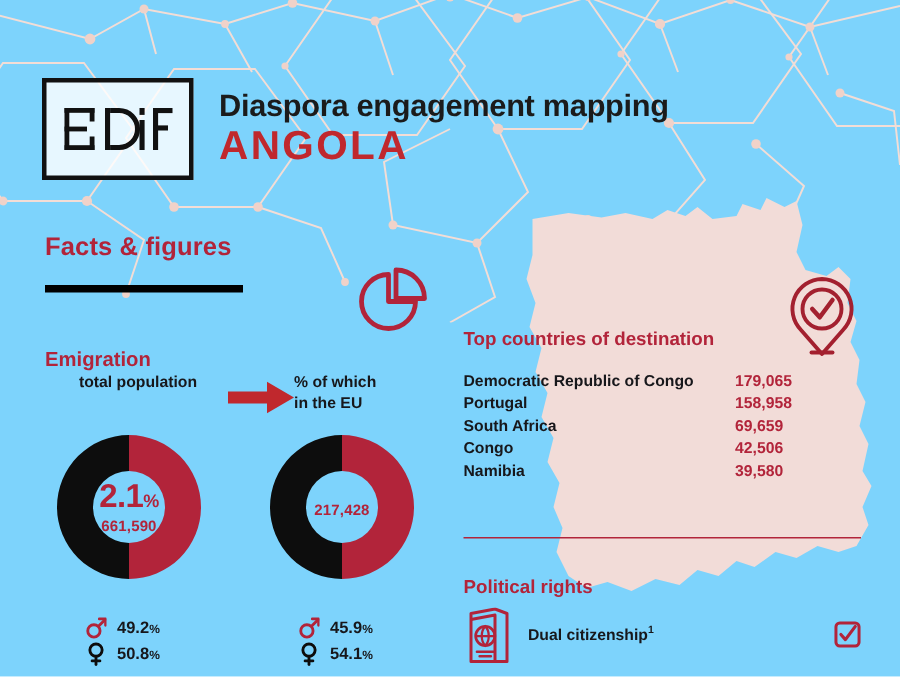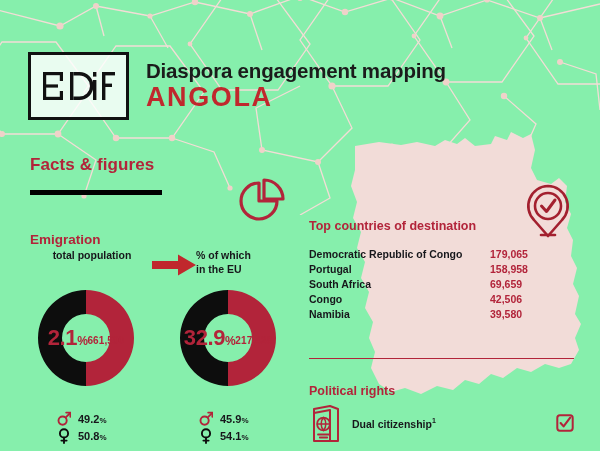--- a/index.html
+++ b/index.html
@@ -7,21 +7,21 @@
     padding: 0;
     background: #ffffff;
   }
   body {
     font-family: "Liberation Sans", sans-serif;
   }
   #page {
     position: relative;
     width: 600px;
     height: 451px;
-    background: #86efac;
+    background: #7dd3fc;
     overflow: hidden;
   }
 
   
   #bg-network {
     position: absolute;
     left: 0; top: 0;
     width: 600px; height: 215px;
     pointer-events: none;
   }
@@ -125,21 +125,21 @@
   }
 
   .donut-wrap { position: absolute; }
   #donut-1 { left: 32px; top: 284px; }
   #donut-2 { left: 174px; top: 284px; }
   .donut-center {
     position: absolute;
     left: 0; top: 0;
     width: 108px; height: 108px;
     display: flex;
-    flex-direction: row;
+    flex-direction: column;
     align-items: center;
     justify-content: center;
     pointer-events: none;
   }
   .donut-pct {
     font-size: 22px;
     font-weight: bold;
     color: #b2243a;
     line-height: 1;
     letter-spacing: -0.4px;
@@ -375,21 +375,20 @@
       <div class="donut-abs">661,590</div>
     </div>
   </div>
 
   <div class="donut-wrap" id="donut-2">
     <svg width="108" height="108" viewBox="0 0 108 108" xmlns="http://www.w3.org/2000/svg">
       <path d="M54 6 A48 48 0 0 0 54 102 L54 78 A24 24 0 0 1 54 30 Z" fill="#0d0d0d"></path>
       <path d="M54 6 A48 48 0 0 1 54 102 L54 78 A24 24 0 0 0 54 30 Z" fill="#b2243a"></path>
     </svg>
     <div class="donut-center">
-      <div class="donut-pct"><span>32.9</span><span class="sym">%</span></div>
       <div class="donut-abs">217,428</div>
     </div>
   </div>
 
   <div class="gender-block" id="gender-1">
     <div class="gender-row">
       <span class="g-icon">
         <svg width="14" height="15" viewBox="0 0 14 15" xmlns="http://www.w3.org/2000/svg">
           <circle cx="5.6" cy="9.6" r="4.1" fill="none" stroke="#b2243a" stroke-width="1.9"></circle>
           <path d="M8.8 6.4 L13 2.2" stroke="#b2243a" stroke-width="1.9" stroke-linecap="round"></path>

